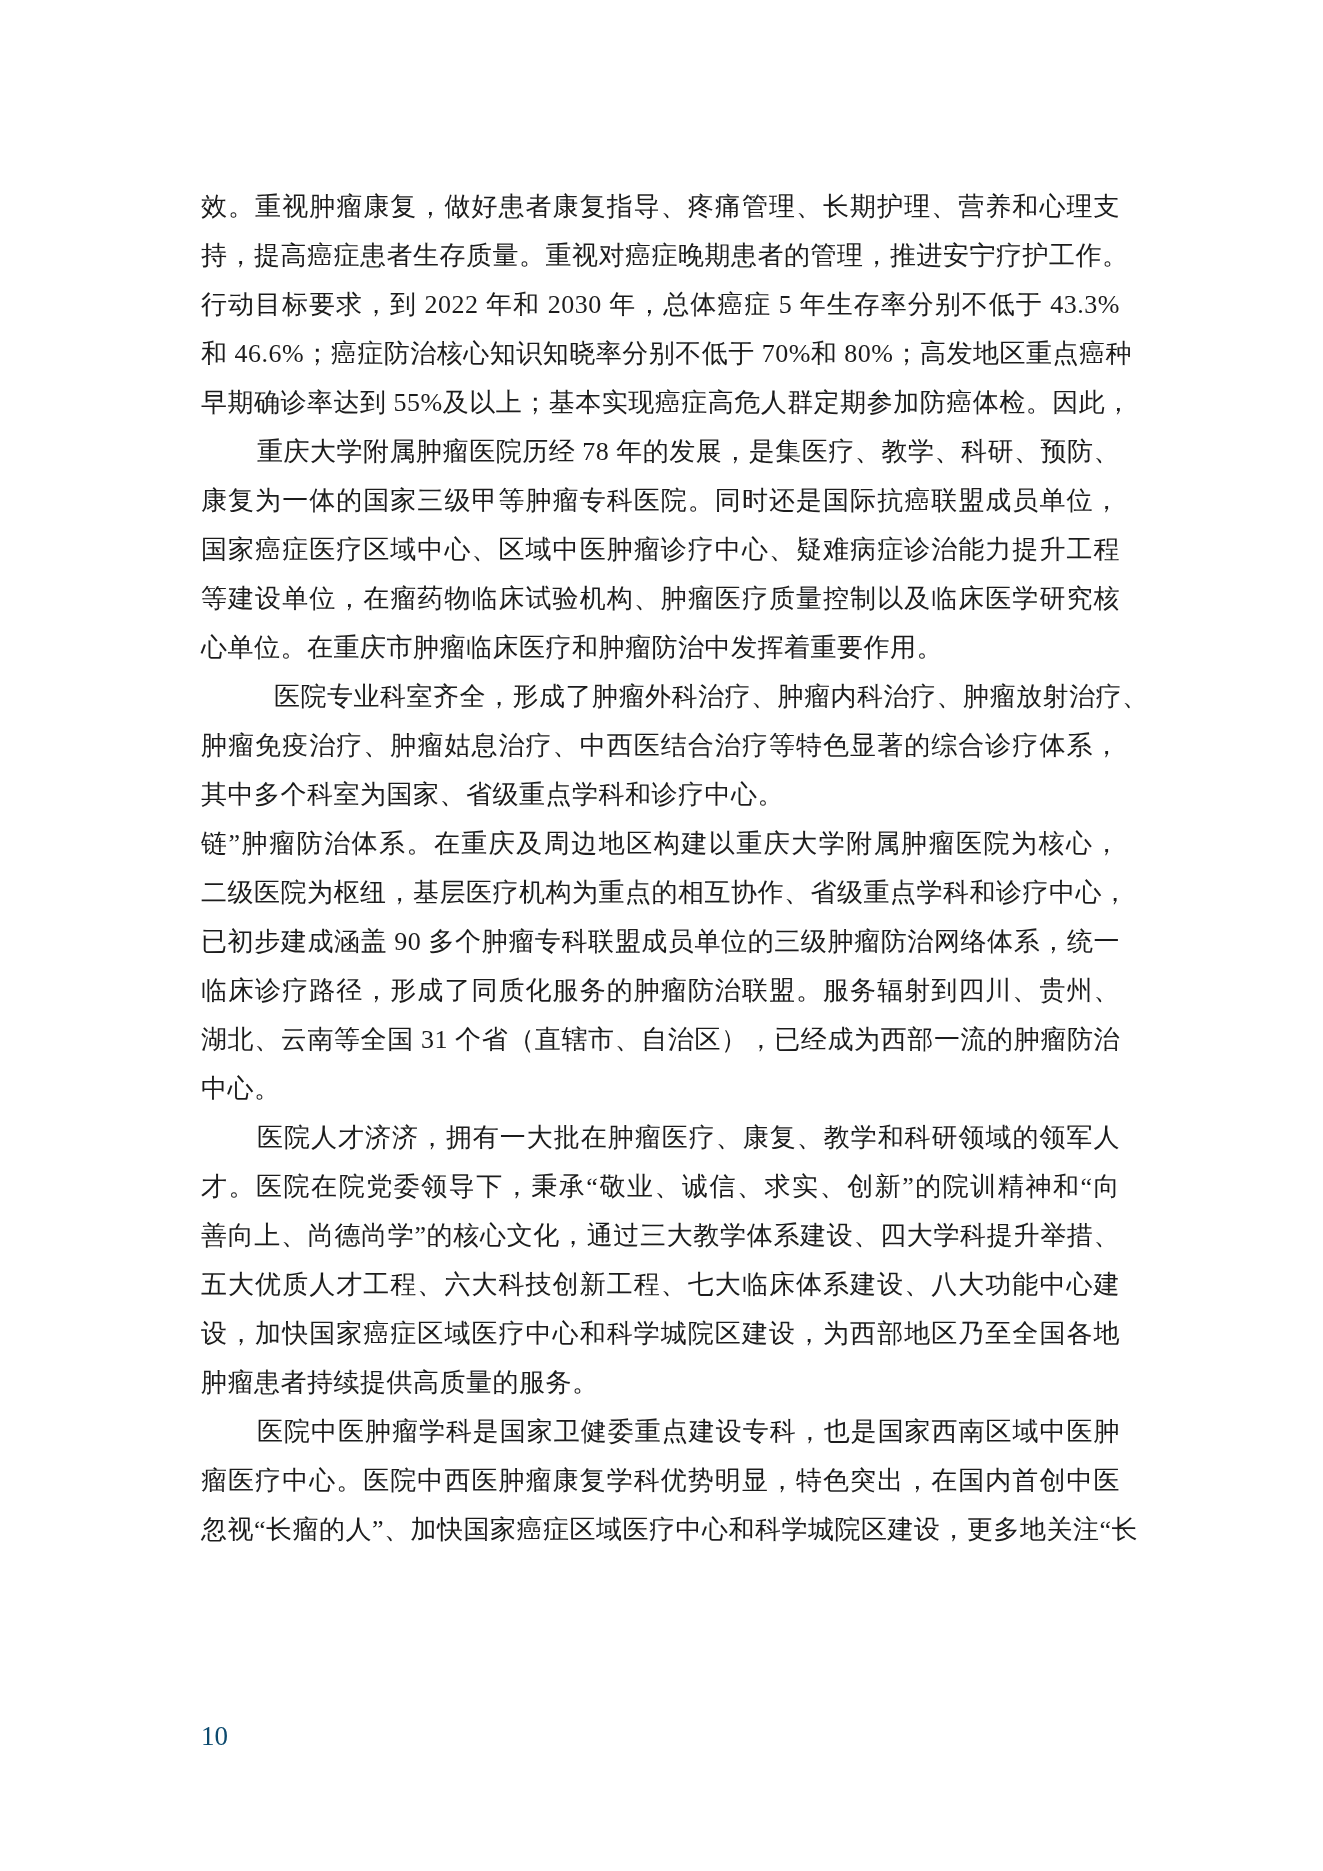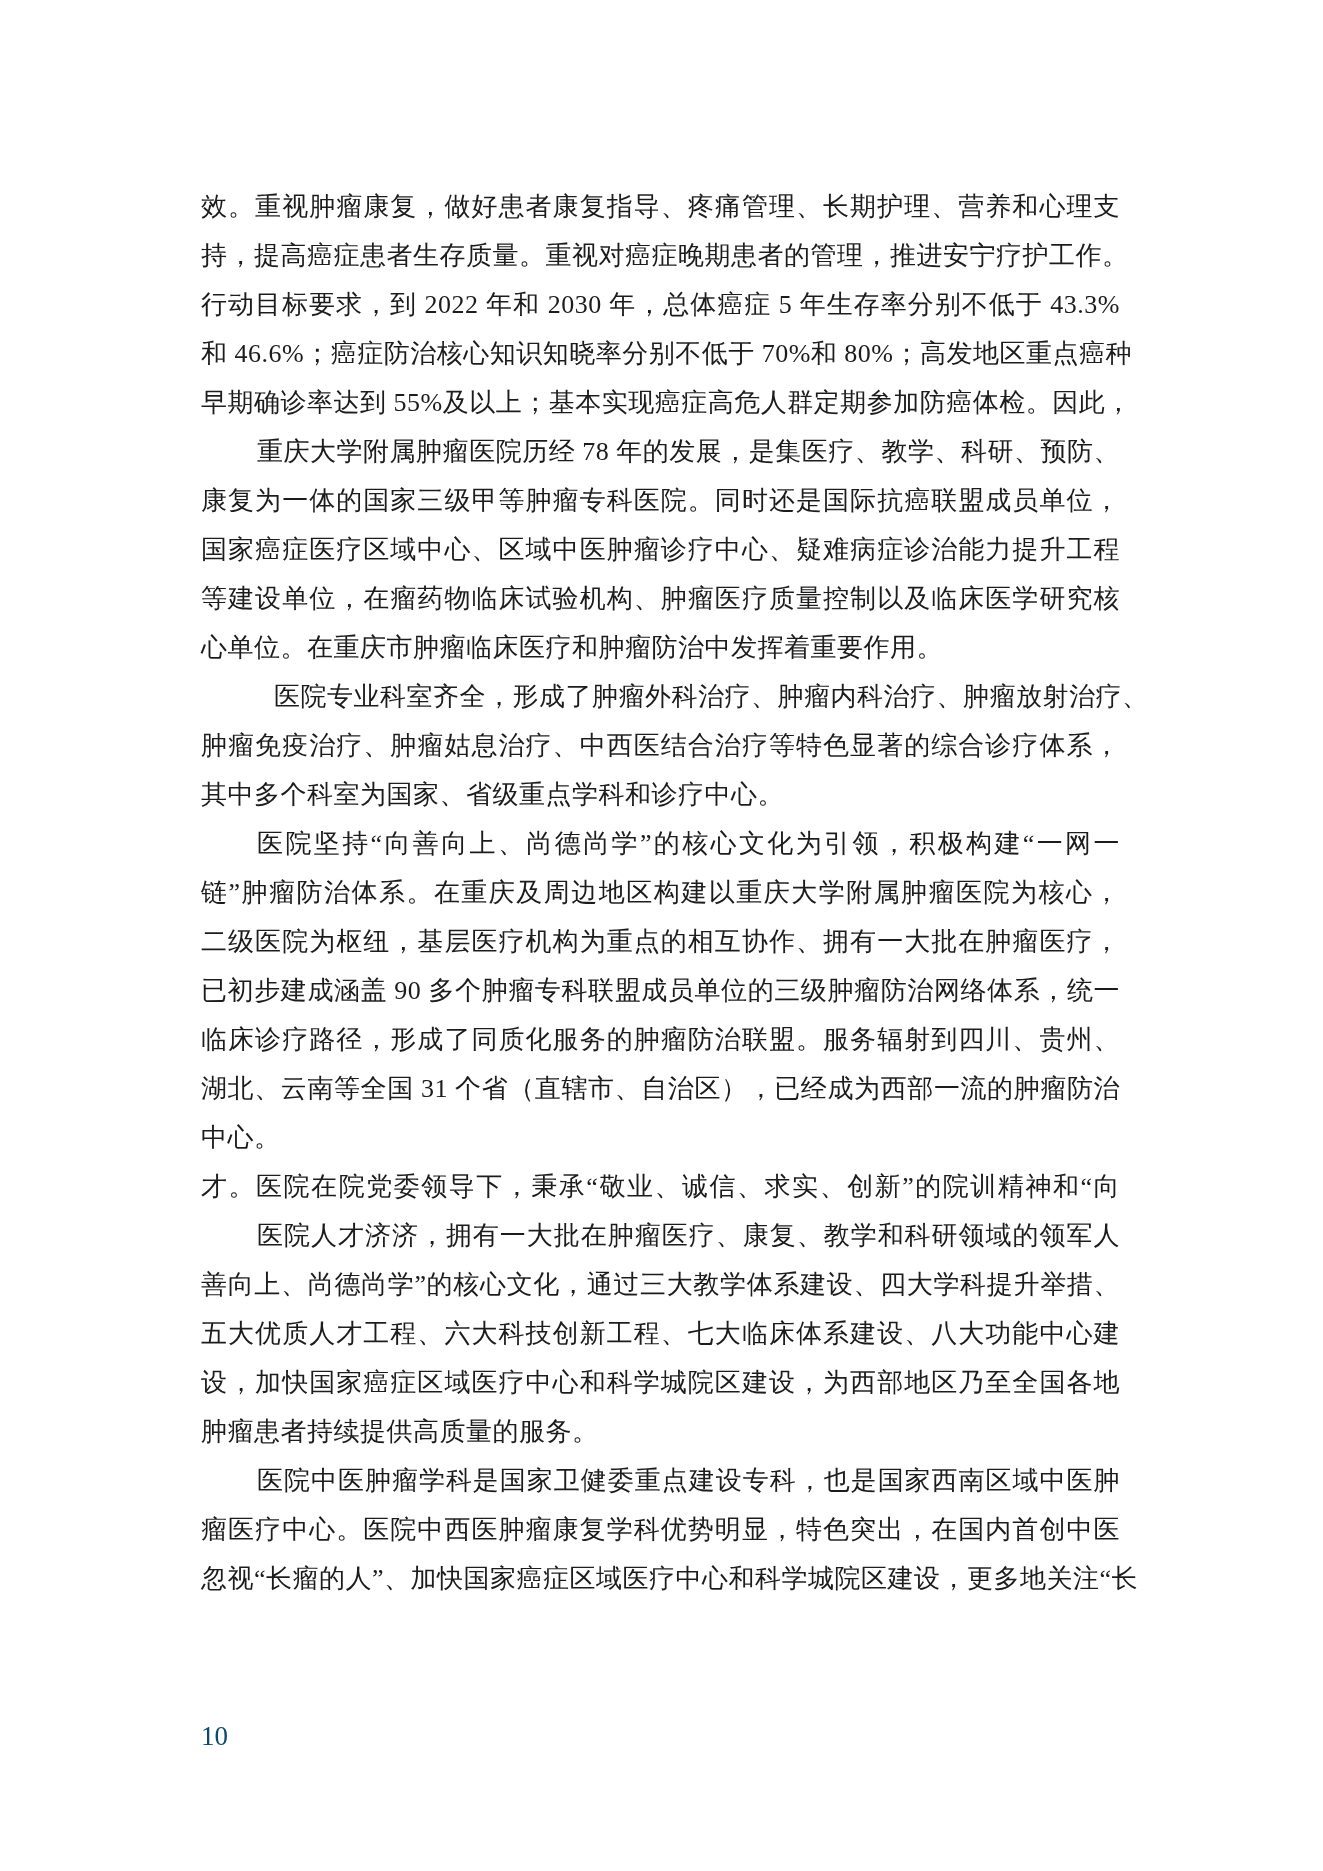--- a/index.html
+++ b/index.html
@@ -64,29 +64,28 @@
       <div class="line">和 46.6%；癌症防治核心知识知晓率分别不低于 70%和 80%；高发地区重点癌种</div>
       <div class="line">早期确诊率达到 55%及以上；基本实现癌症高危人群定期参加防癌体检。因此，</div>
       <div class="line ind">重庆大学附属肿瘤医院历经 78 年的发展，是集医疗、教学、科研、预防、</div>
       <div class="line">康复为一体的国家三级甲等肿瘤专科医院。同时还是国际抗癌联盟成员单位，</div>
       <div class="line">国家癌症医疗区域中心、区域中医肿瘤诊疗中心、疑难病症诊治能力提升工程</div>
       <div class="line">等建设单位，在瘤药物临床试验机构、肿瘤医疗质量控制以及临床医学研究核</div>
       <div class="line pend">心单位。在重庆市肿瘤临床医疗和肿瘤防治中发挥着重要作用。</div>
       <div class="line ind-wide">医院专业科室齐全，形成了肿瘤外科治疗、肿瘤内科治疗、肿瘤放射治疗、</div>
       <div class="line">肿瘤免疫治疗、肿瘤姑息治疗、中西医结合治疗等特色显著的综合诊疗体系，</div>
       <div class="line pend">其中多个科室为国家、省级重点学科和诊疗中心。</div>
-      <div class="line ind">医院坚持“向善向上、尚德尚学”的核心文化为引领，积极构建“一网一</div>
       <div class="line">链”肿瘤防治体系。在重庆及周边地区构建以重庆大学附属肿瘤医院为核心，</div>
-      <div class="line">二级医院为枢纽，基层医疗机构为重点的相互协作、拥有一大批在肿瘤医疗，</div>
+      <div class="line">二级医院为枢纽，基层医疗机构为重点的相互协作、省级重点学科和诊疗中心，</div>
       <div class="line">已初步建成涵盖 90 多个肿瘤专科联盟成员单位的三级肿瘤防治网络体系，统一</div>
       <div class="line">临床诊疗路径，形成了同质化服务的肿瘤防治联盟。服务辐射到四川、贵州、</div>
       <div class="line">湖北、云南等全国 31 个省（直辖市、自治区），已经成为西部一流的肿瘤防治</div>
       <div class="line pend">中心。</div>
+      <div class="line ind">医院人才济济，拥有一大批在肿瘤医疗、康复、教学和科研领域的领军人</div>
       <div class="line">才。医院在院党委领导下，秉承“敬业、诚信、求实、创新”的院训精神和“向</div>
-      <div class="line ind">医院人才济济，拥有一大批在肿瘤医疗、康复、教学和科研领域的领军人</div>
       <div class="line">善向上、尚德尚学”的核心文化，通过三大教学体系建设、四大学科提升举措、</div>
       <div class="line">五大优质人才工程、六大科技创新工程、七大临床体系建设、八大功能中心建</div>
       <div class="line">设，加快国家癌症区域医疗中心和科学城院区建设，为西部地区乃至全国各地</div>
       <div class="line pend">肿瘤患者持续提供高质量的服务。</div>
       <div class="line ind">医院中医肿瘤学科是国家卫健委重点建设专科，也是国家西南区域中医肿</div>
       <div class="line">瘤医疗中心。医院中西医肿瘤康复学科优势明显，特色突出，在国内首创中医</div>
       <div class="line">忽视“长瘤的人”、加快国家癌症区域医疗中心和科学城院区建设，更多地关注“长</div>
     </div>
   <div class="footer-pagenum">10</div>
 </div>

